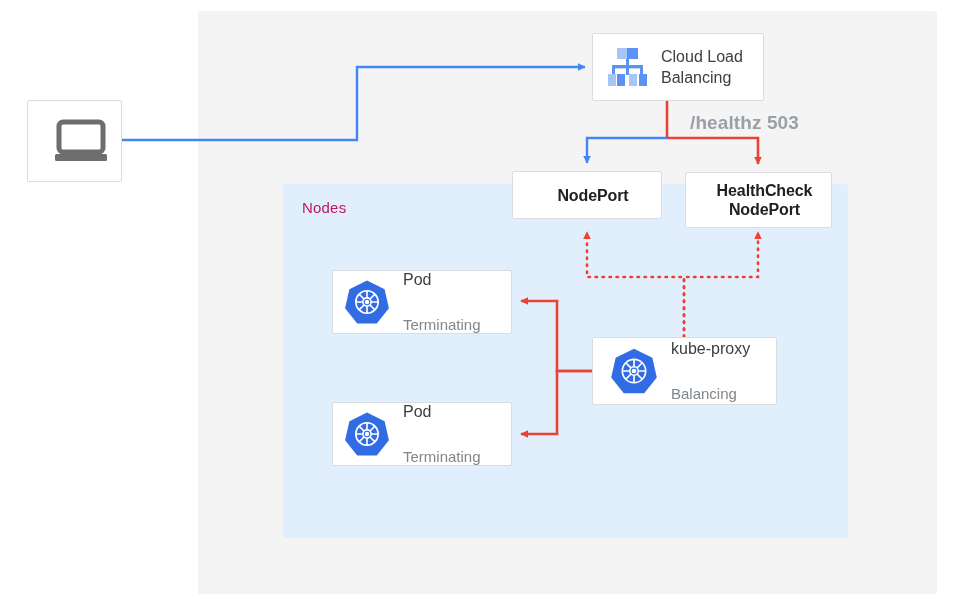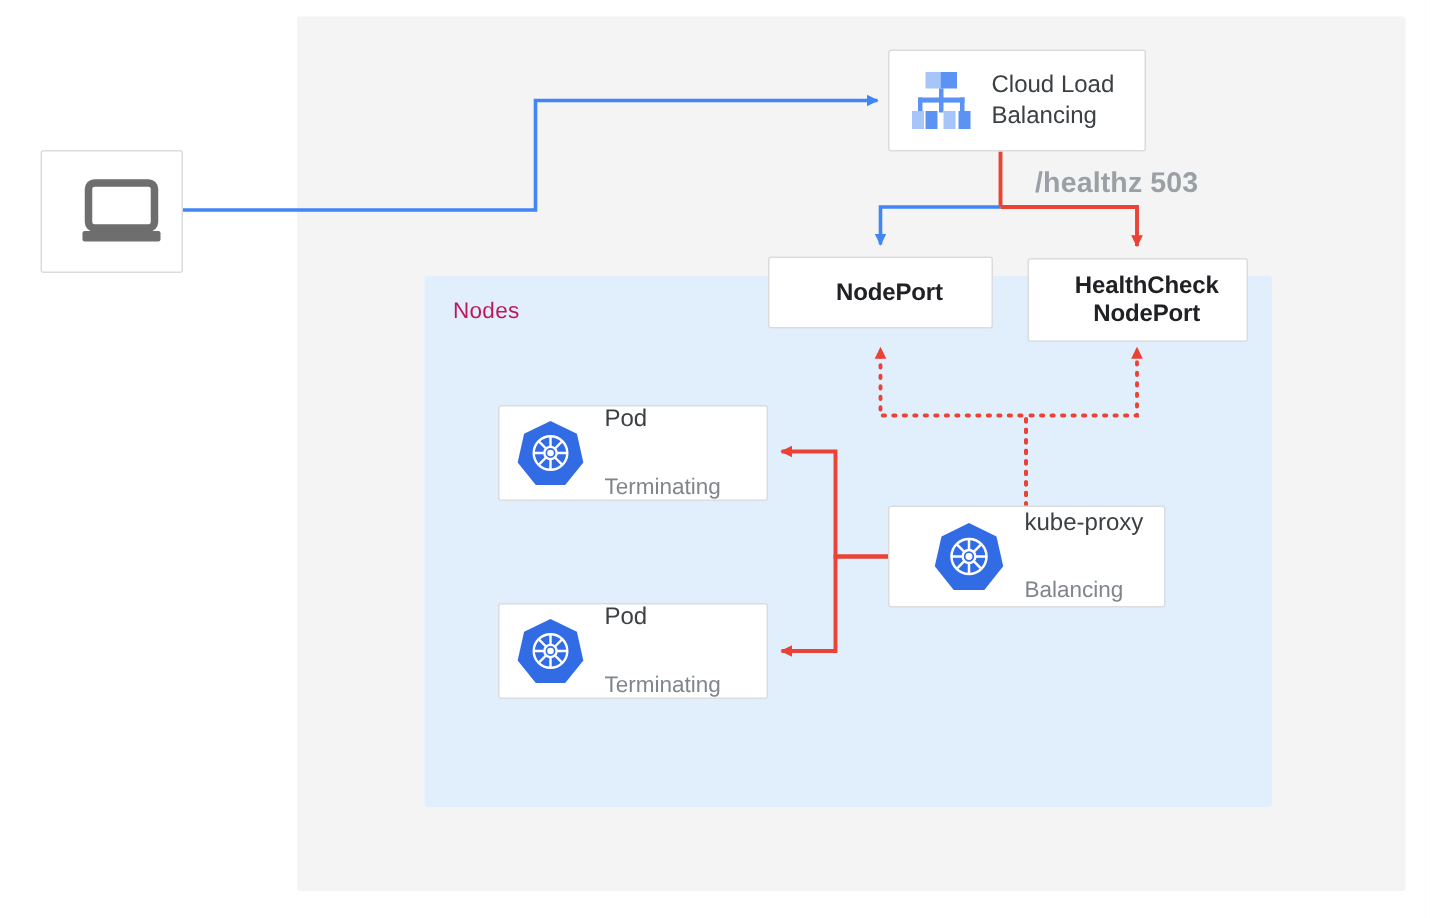--- a/index.html
+++ b/index.html
@@ -76,21 +76,21 @@
   .box-pod1 {
     left: 332px; top: 270px; width: 180px; height: 64px;
     padding-left: 10px;
   }
   .box-pod2 {
     left: 332px; top: 402px; width: 180px; height: 64px;
     padding-left: 10px;
   }
   .box-kubeproxy {
     left: 592px; top: 337px; width: 185px; height: 68px;
-    padding-left: 28px;
+    padding-left: 16px;
   }
   .box-title-bold {
     font-size: 16px;
     font-weight: bold;
     color: #202124;
     text-align: center;
     line-height: 19px;
     letter-spacing: -0.1px;
   }
   .label-stack {

